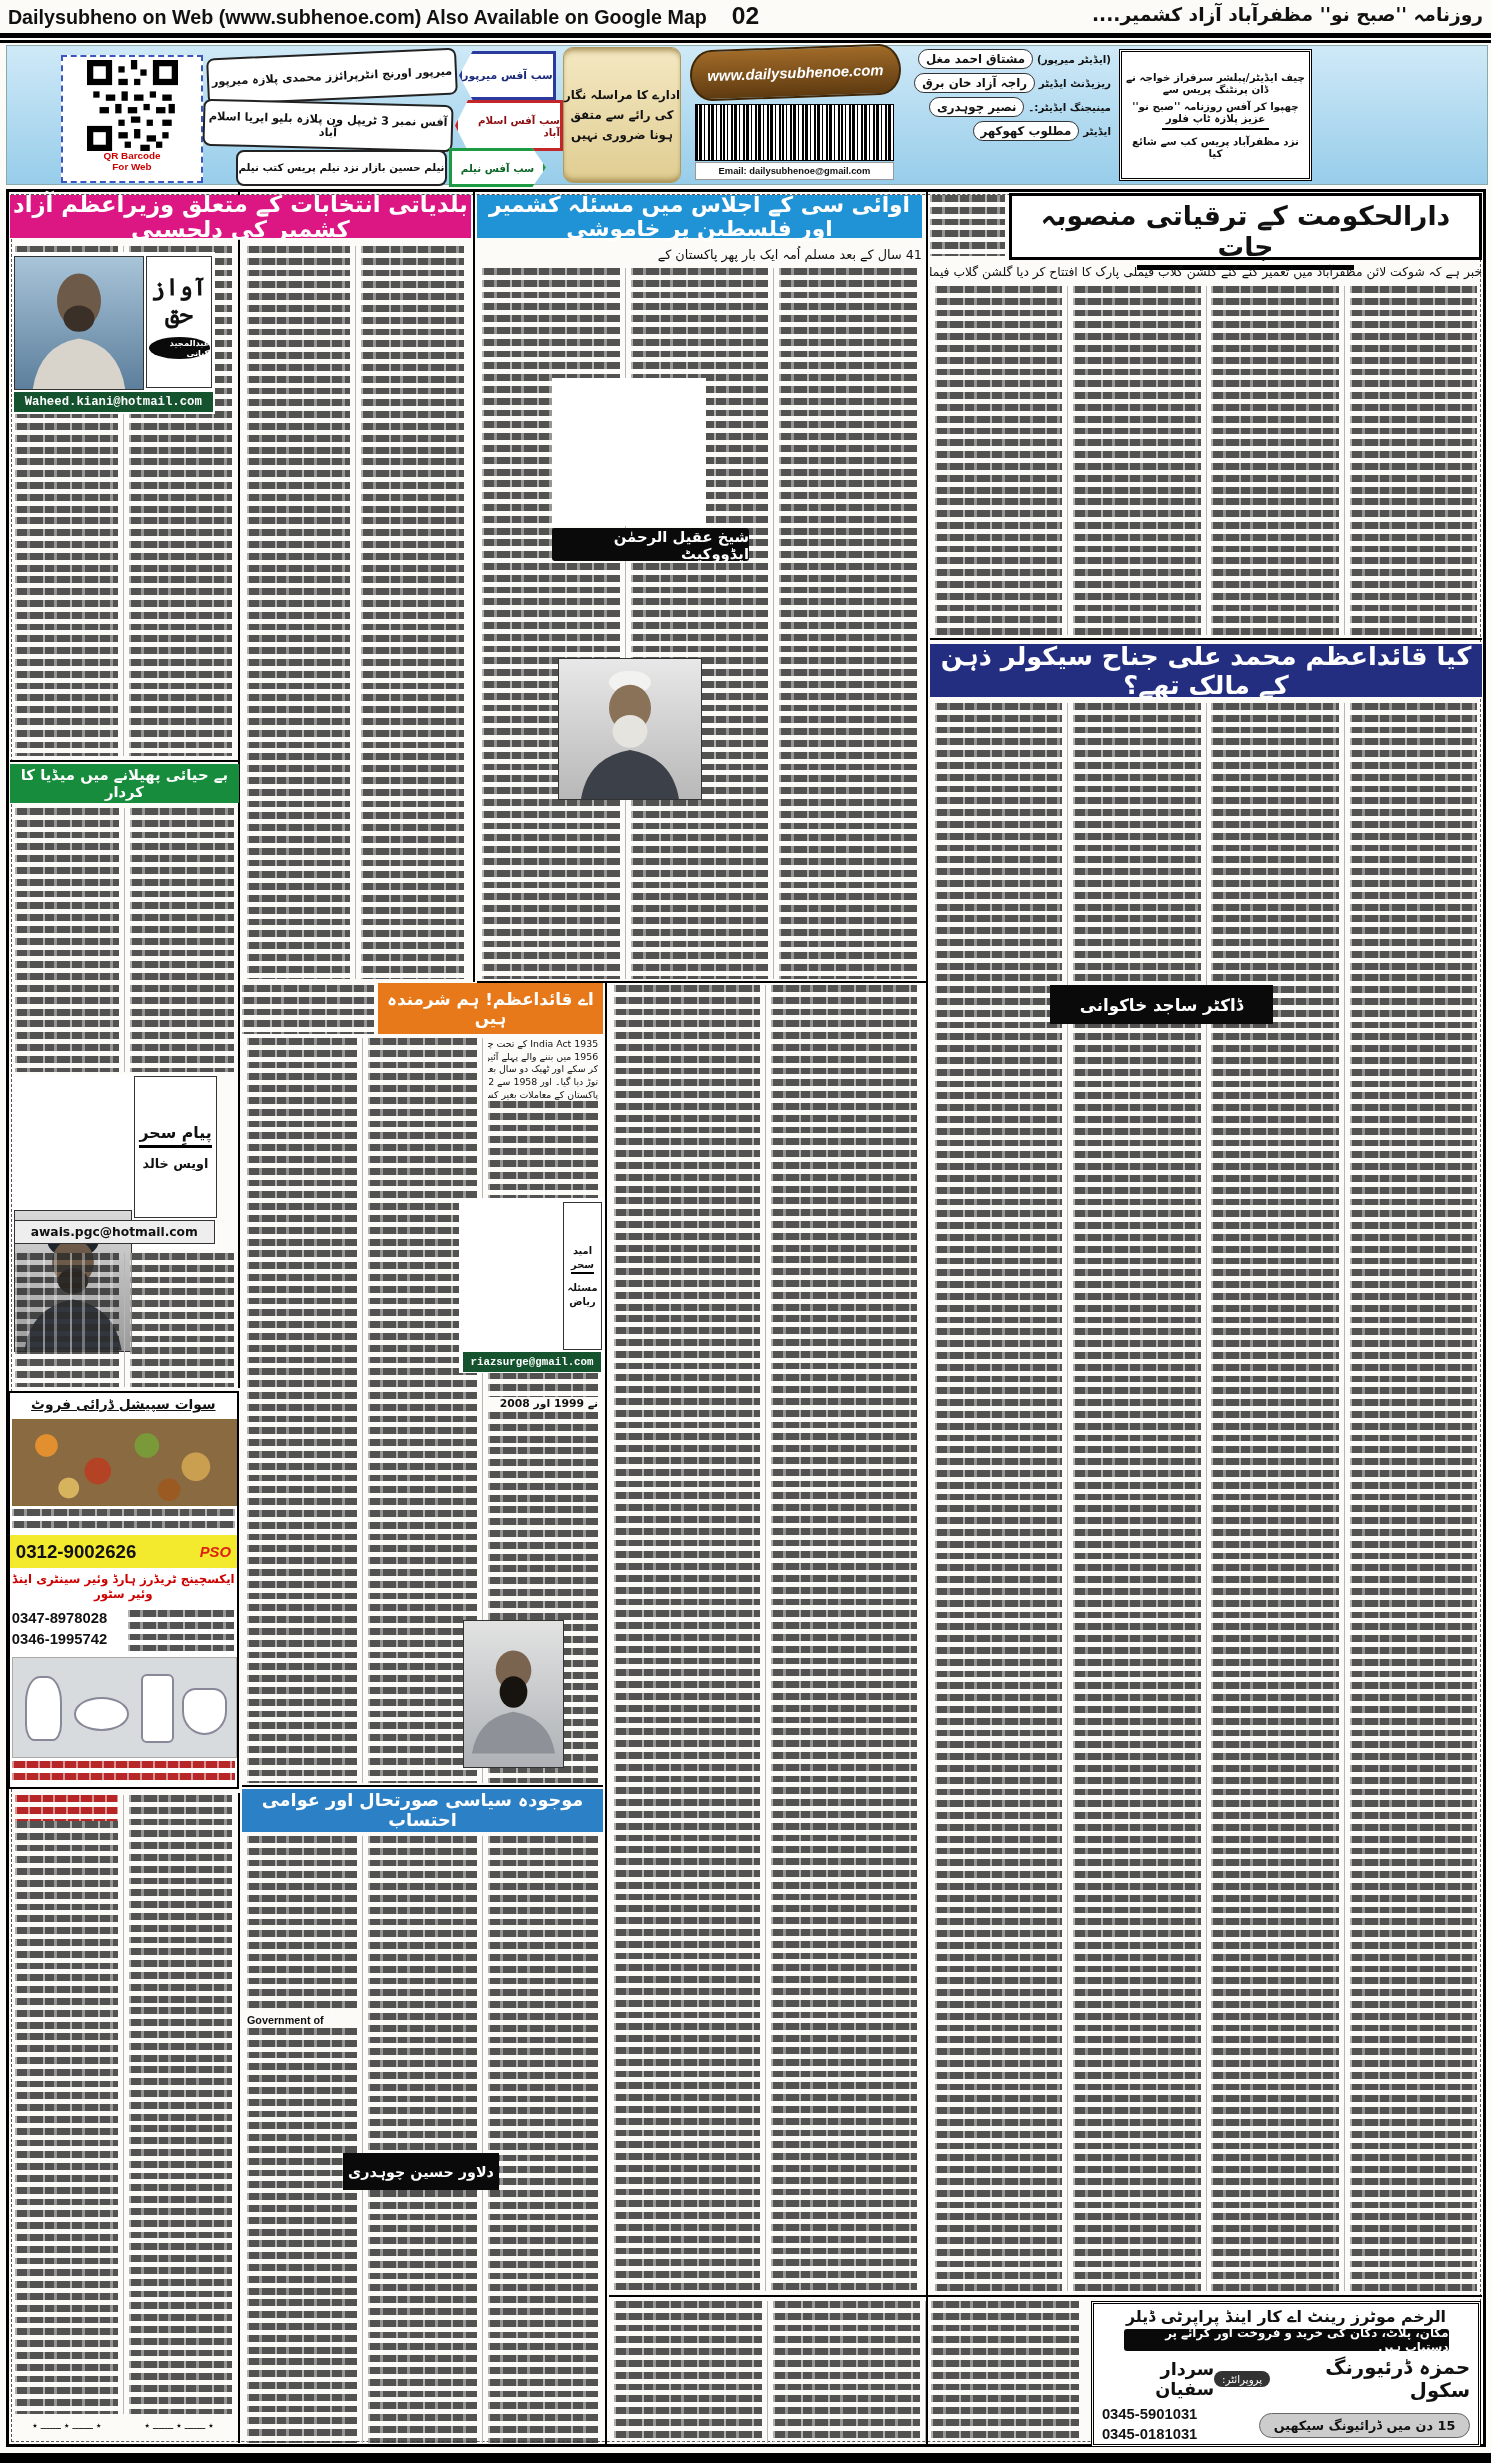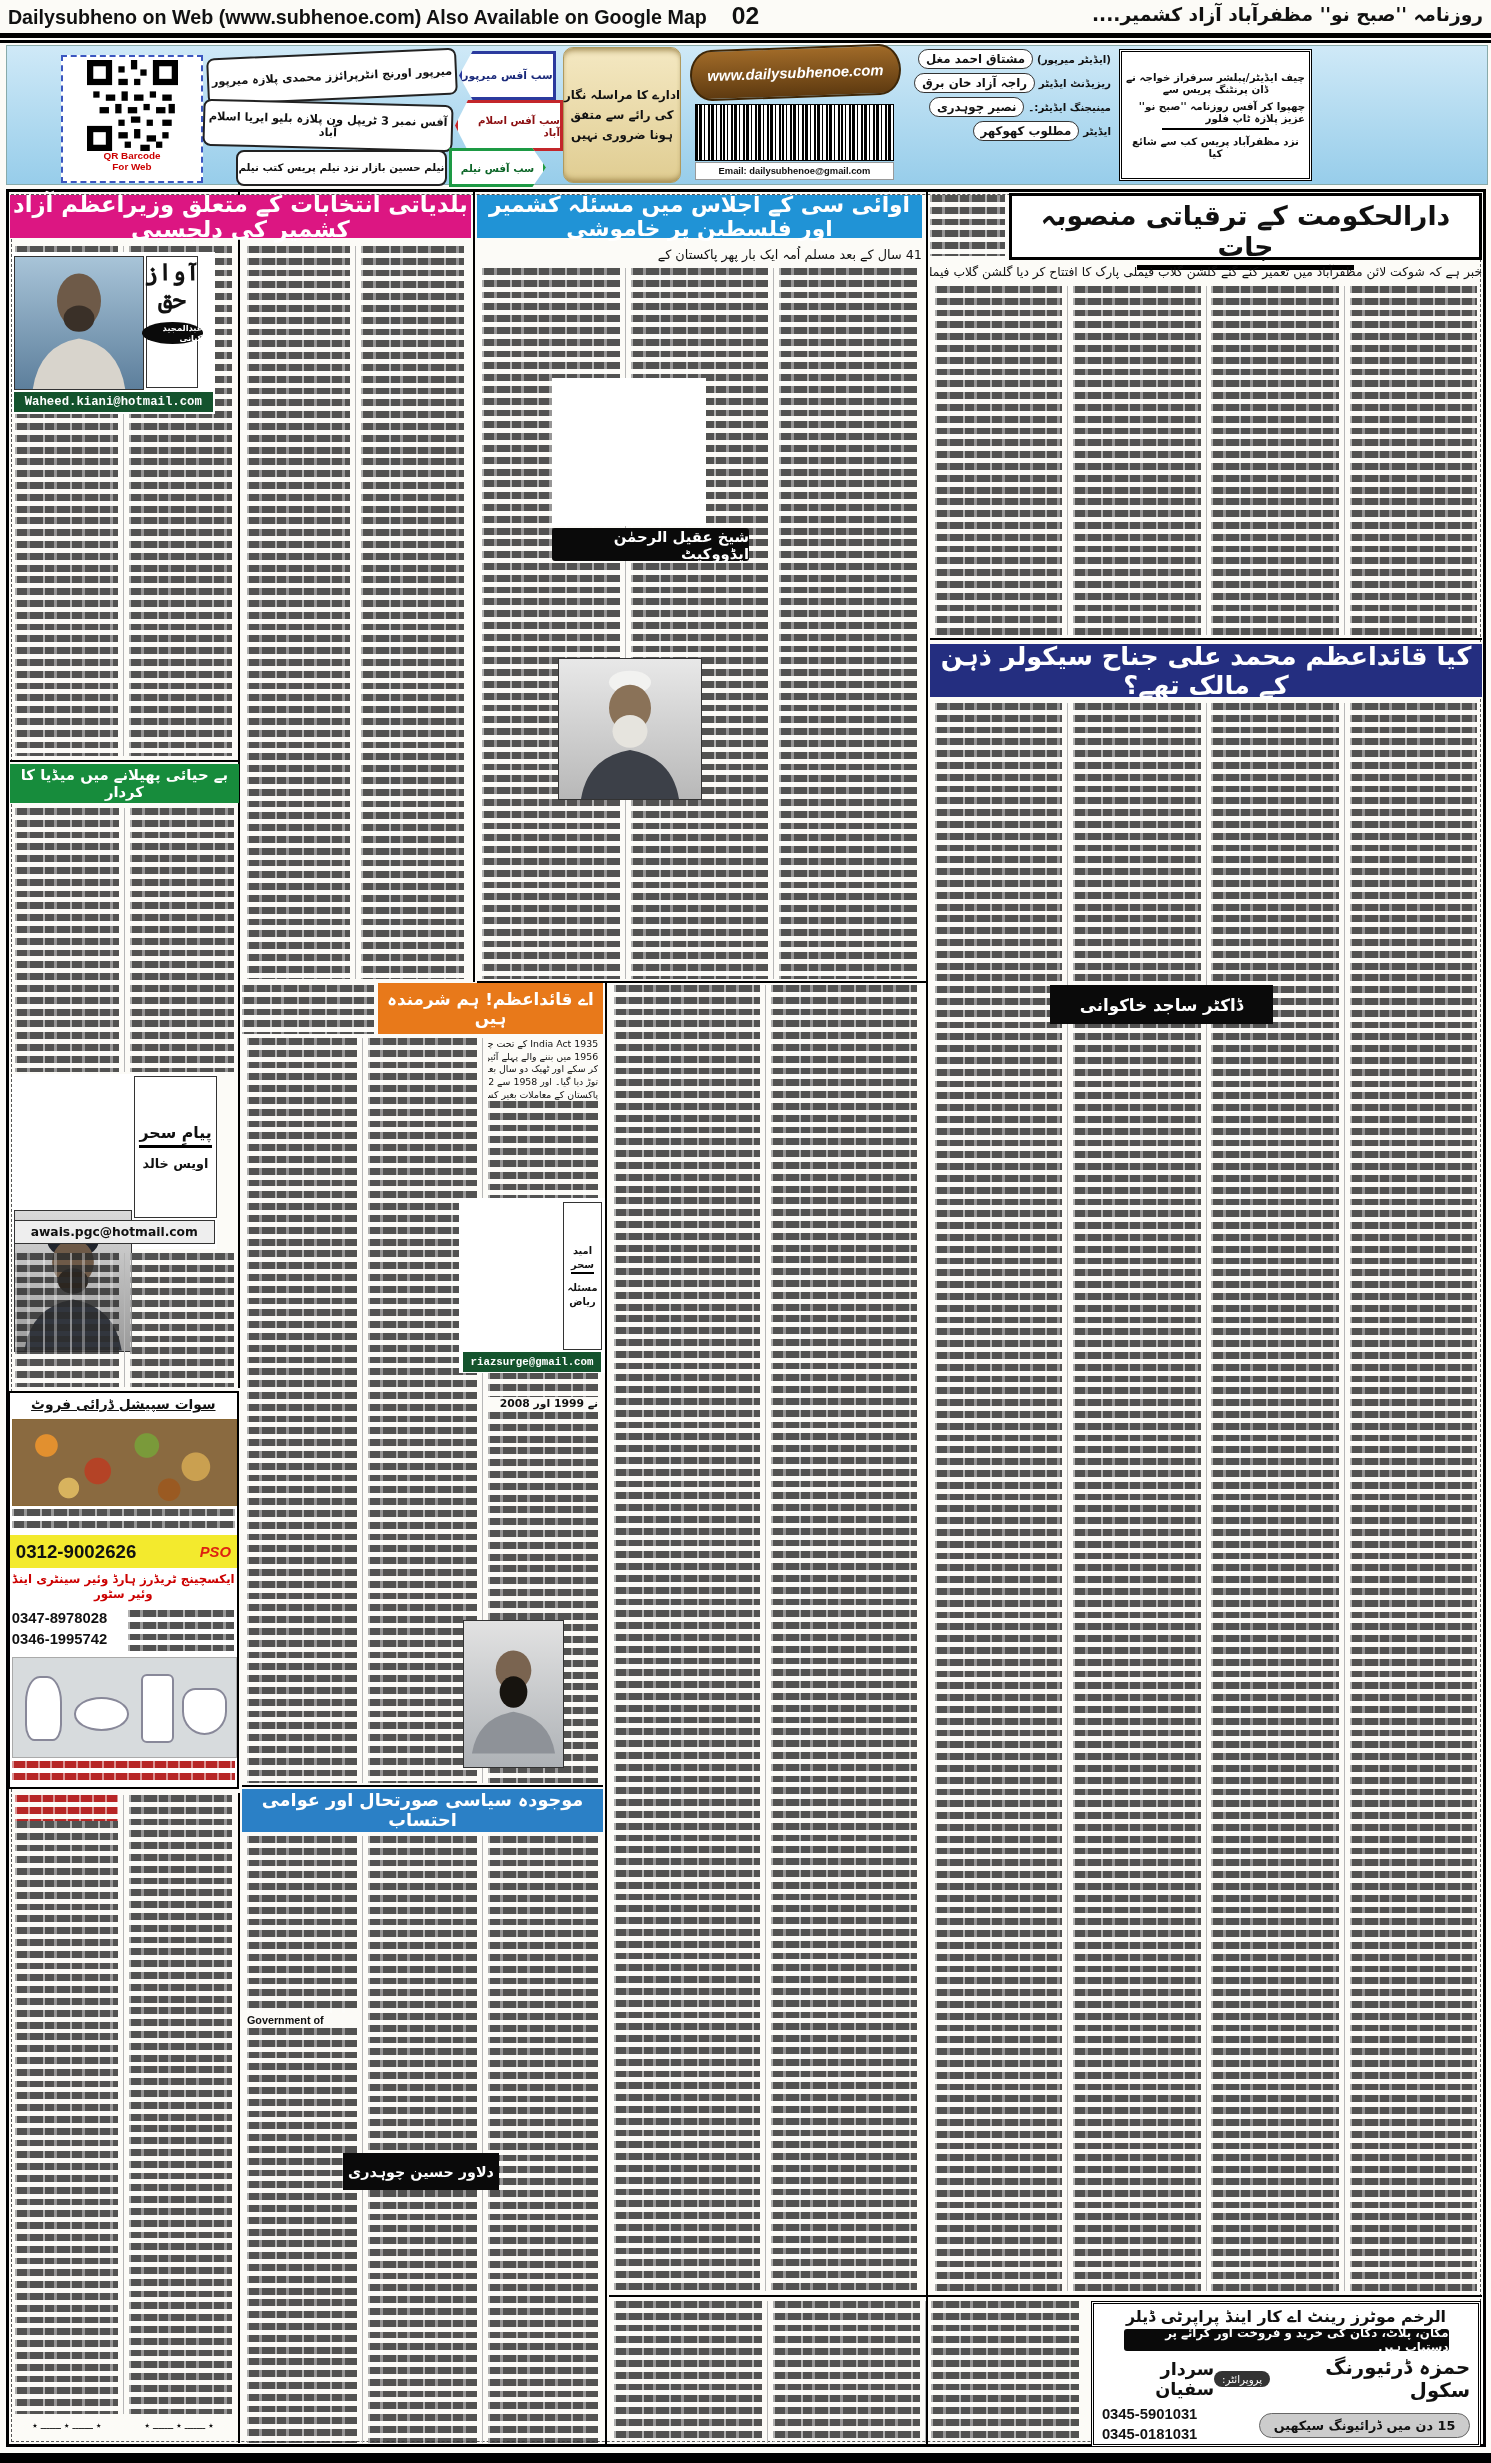--- a/index.html
+++ b/index.html
@@ -145,21 +145,21 @@
     </div>
     <div class="staffrow">
       <span class="staffrole ur">ایڈیٹر</span>
       <span class="staffname ur">مطلوب کھوکھر</span>
     </div>
   </div>
 
   <div class="abs ur" style="left:1119px;top:49px;width:193px;height:132px;background:#fff;border:3.9px double #000;
        display:flex;flex-direction:column;align-items:center;justify-content:center;gap:4.9px;padding:3.9px;box-sizing:border-box;">
     <div style="font-size:10.3px;font-weight:700;text-align:center;">چیف ایڈیٹر/پبلشر سرفراز خواجہ نے ڈان پرنٹنگ پریس سے</div>
-    <div style="font-size:10.3px;font-weight:700;">چھپوا کر آفس روزنامہ ''صبح نو'' عزیز پلازہ ٹاپ فلور</div>
+    <div style="font-size:10.3px;font-weight:700;text-align:center;">چھپوا کر آفس روزنامہ ''صبح نو'' عزیز پلازہ ٹاپ فلور</div>
     <div style="width:60%;height:2px;background:#000;"></div>
     <div style="font-size:10.3px;font-weight:700;text-align:center;">نزد مظفرآباد پریس کب سے شائع کیا</div>
   </div>
 
 
   <div class="abs" style="left:5.9px;top:189px;width:1480px;height:2258px;border:3px solid #000;
        outline:1px dashed #555;outline-offset:-6.9px;box-sizing:border-box;"></div>
 
   <div class="abs vline" style="left:238px;top:192px;height:1196px;"></div>
   <div class="abs vline" style="left:238px;top:1793px;height:650px;"></div>
@@ -198,22 +198,22 @@
   </div>
 
   <div class="abs" style="left:11.8px;top:252px;width:203px;height:162px;background:#fff;"></div>
   <div class="abs photo" style="left:13.8px;top:256px;width:128px;height:132px;background:linear-gradient(180deg,#a8c4d8,#5d7f9c);">
     <svg viewBox="0 0 100 120">
       <ellipse cx="50" cy="40" rx="20" ry="25" fill="#6e5a48"></ellipse>
       <ellipse cx="50" cy="56" rx="14" ry="12" fill="#3a3028"></ellipse>
       <path d="M8 120 Q14 80 50 74 Q86 80 92 120 Z" fill="#d8d4cc"></path>
     </svg>
   </div>
-  <div class="abs" style="left:146px;top:256px;width:52px;height:132px;border:1px solid #333;background:#fff;
-       display:flex;flex-direction:column;align-items:center;justify-content:flex-start;padding-top:1px;box-sizing:border-box;">
+  <div class="abs" style="left:146px;top:256px;width:66px;height:132px;border:1px solid #333;background:#fff;
+       display:flex;flex-direction:column;align-items:center;justify-content:flex-start;padding-top:16px;box-sizing:border-box;">
     <div class="ur" style="font-size:23.6px;font-weight:700;font-family:'DejaVu Serif',serif;">آواز</div>
     <div class="ur" style="font-size:23.6px;font-weight:700;font-family:'DejaVu Serif',serif;">حق</div>
     <div class="capbar ur" style="width:61px;height:21.7px;border-radius:50%;margin-top:7.9px;font-size:8.4px;">عبدالمجید کیانی</div>
   </div>
   <div class="abs emailbar" style="left:13.8px;top:392px;width:199px;height:19.7px;font-size:12.3px;">Waheed.kiani@hotmail.com</div>
 
   <div class="abs hbar ur" style="left:9.9px;top:764px;width:229px;height:39px;background:#178c3c;font-size:14.8px;">بے حیائی پھیلانے میں میڈیا کا کردار</div>
   <div class="abs cols" style="left:9.9px;top:808px;width:229px;height:264px;">
     <div class="col">
         <div class="txt fill"></div>

